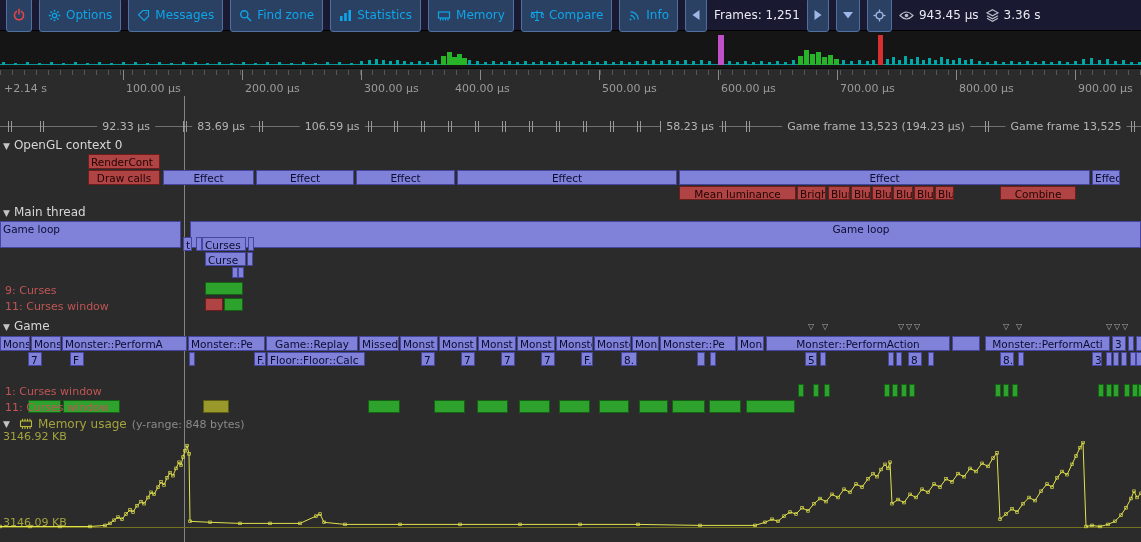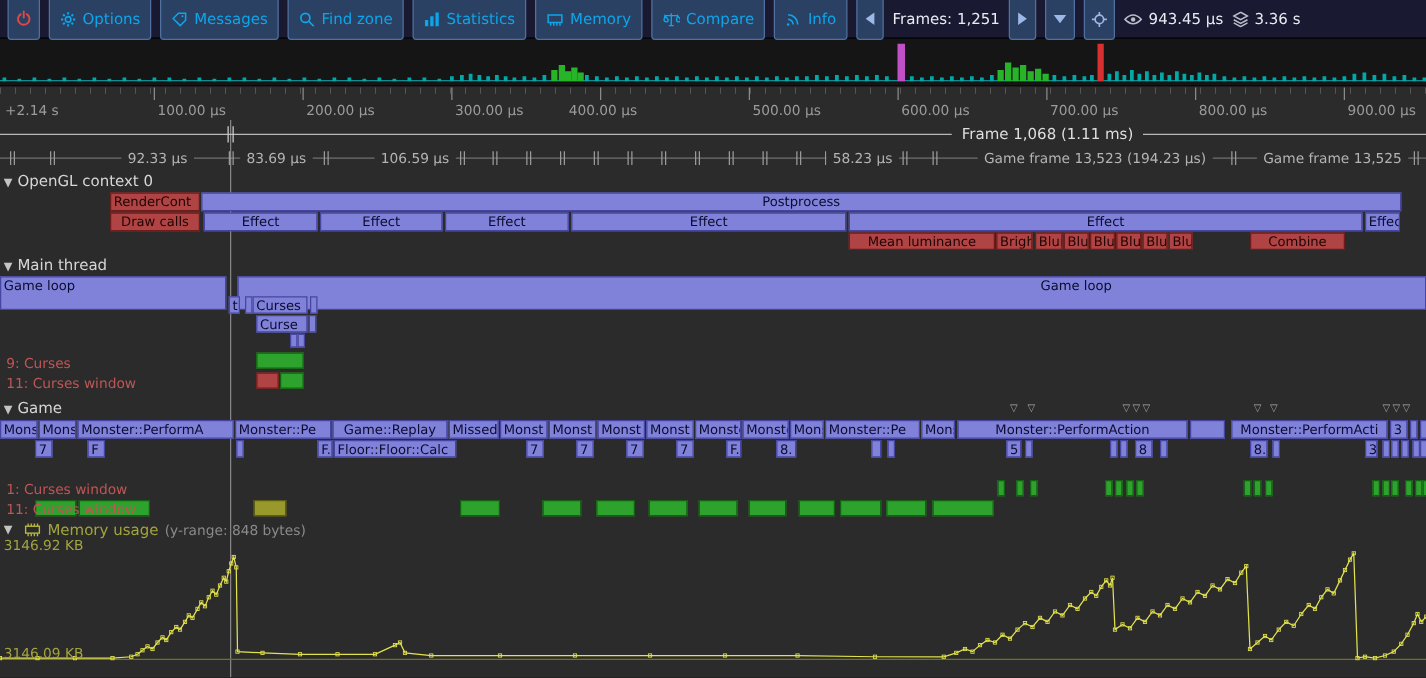--- a/index.html
+++ b/index.html
@@ -340,26 +340,20 @@
       <span class="rlab" style="left: 602px;">500.00 μs</span>
       <i class="rtick" style="left: 718px;"></i>
       <span class="rlab" style="left: 721px;">600.00 μs</span>
       <i class="rtick" style="left: 837px;"></i>
       <span class="rlab" style="left: 840px;">700.00 μs</span>
       <i class="rtick" style="left: 956px;"></i>
       <span class="rlab" style="left: 959px;">800.00 μs</span>
       <i class="rtick" style="left: 1075px;"></i>
       <span class="rlab" style="left: 1078px;">900.00 μs</span>
     </div>
-  <div id="fband">
-      <i class="line"></i>
-      <i class="btick" style="left: 182px;"></i>
-      <i class="btick" style="left: 186px;"></i>
-      <span class="ftitle" style="left: 838px;">Frame 1,068 (1.11 ms)</span>
-    </div>
   <div id="sband">
       <i class="line"></i>
       <i class="btick" style="left: 8px;"></i>
       <i class="btick" style="left: 11px;"></i>
       <i class="btick" style="left: 40px;"></i>
       <i class="btick" style="left: 43px;"></i>
       <i class="btick" style="left: 183px;"></i>
       <i class="btick" style="left: 186px;"></i>
       <i class="btick" style="left: 259px;"></i>
       <i class="btick" style="left: 262px;"></i>
@@ -404,21 +398,20 @@
       <span class="slab" style="left: 876px;">Game frame 13,523 (194.23 μs)</span>
       <span class="slab" style="left: 1066px;">Game frame 13,525</span>
     </div>
   <div id="vline"></div>
   <div id="tl">
       <div class="sechead" style="top: 138px;"><span class="tri">▼</span><span>OpenGL context 0</span></div>
       <div class="sechead" style="top: 205px;"><span class="tri">▼</span><span>Main thread</span></div>
       <div class="sechead" style="top: 319px;"><span class="tri">▼</span><span>Game</span></div>
       <div class="trow" style="top: 154px; height: 15px;">
         <div class="z r" style="left: 88px; width: 72px;">RenderCont</div>
-        <div class="z p ctr" style="left: 161px; width: 960px;">Postprocess</div>
       </div>
       <div class="trow" style="top: 170px; height: 15px;">
         <div class="z r ctr" style="left: 88px; width: 72px;">Draw calls</div>
         <div class="z p ctr" style="left: 163px; width: 91px;">Effect</div>
         <div class="z p ctr" style="left: 256px; width: 98px;">Effect</div>
         <div class="z p ctr" style="left: 356px; width: 99px;">Effect</div>
         <div class="z p ctr" style="left: 457px; width: 220px;">Effect</div>
         <div class="z p ctr" style="left: 679px; width: 411px;">Effect</div>
         <div class="z p" style="left: 1092px; width: 28px;">Effec</div>
       </div>

